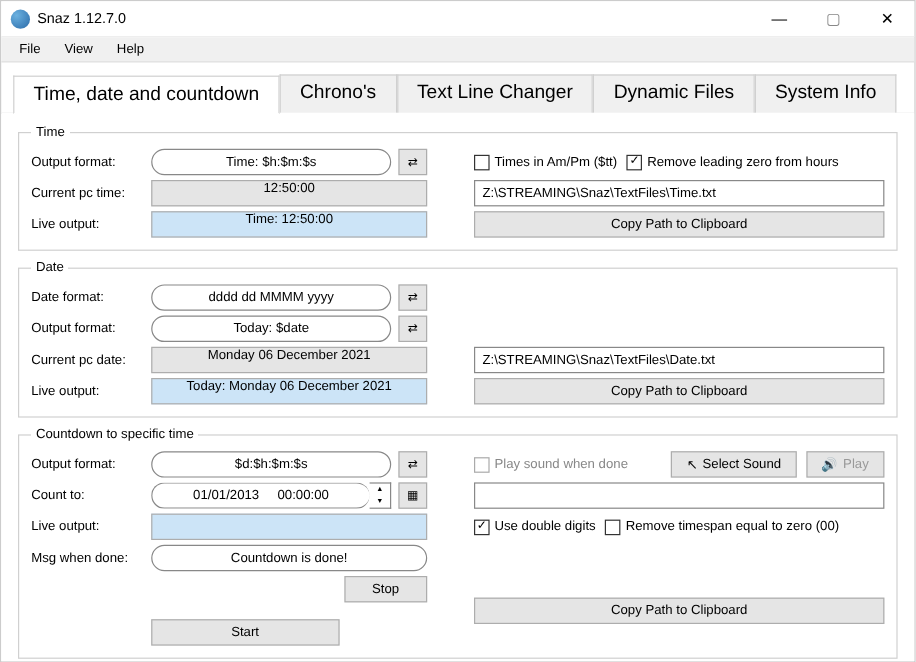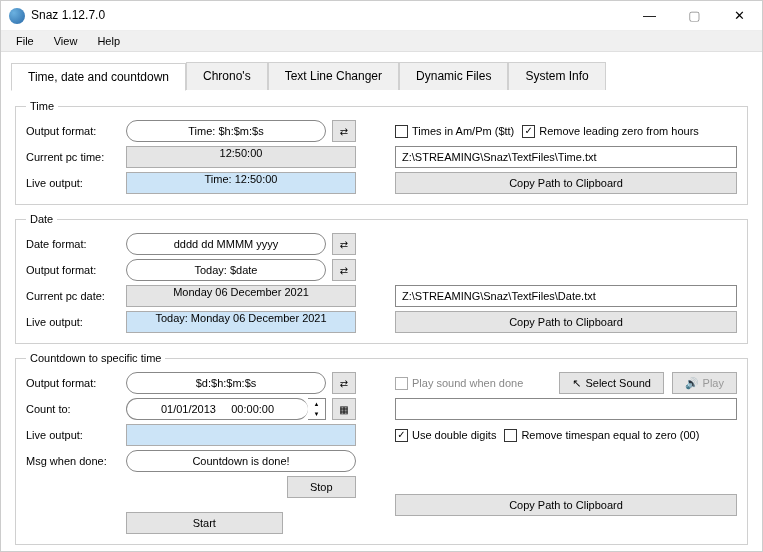--- a/index.html
+++ b/index.html
@@ -53,21 +53,21 @@
 
     
     .tabrow {
       display: flex;
       padding: 10px 10px 0 10px;
       border-bottom: 1px solid #d0d0d0;
       margin-bottom: -1px;
     }
     .tab {
       padding: 6px 16px;
-      font-size: 12px;
+      font-size: 16px;
       background: #f0f0f0;
       border: 1px solid #d0d0d0;
       border-bottom: none;
       margin-right: 0;
     }
     .tab.active {
       background: #fff;
       border-bottom: 1px solid #fff;
       position: relative;
       top: 1px;

